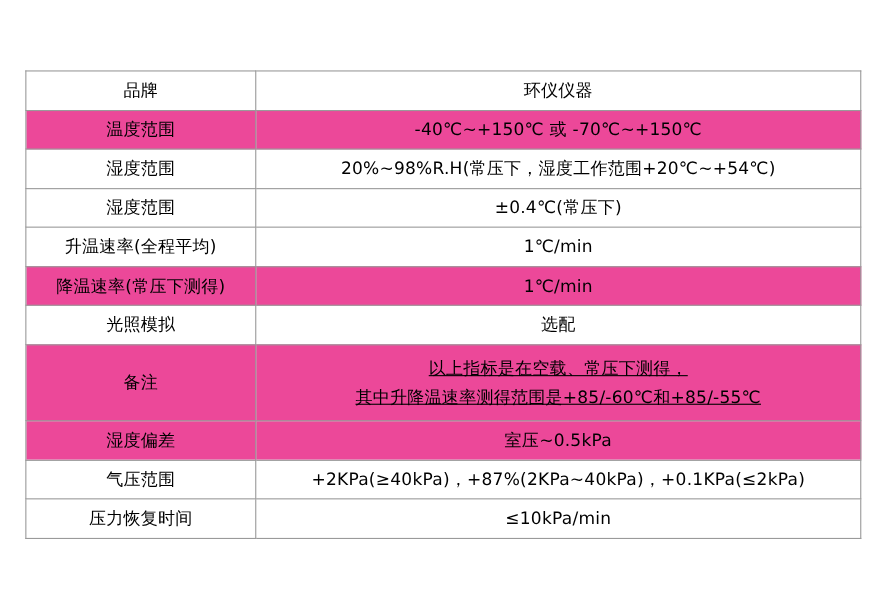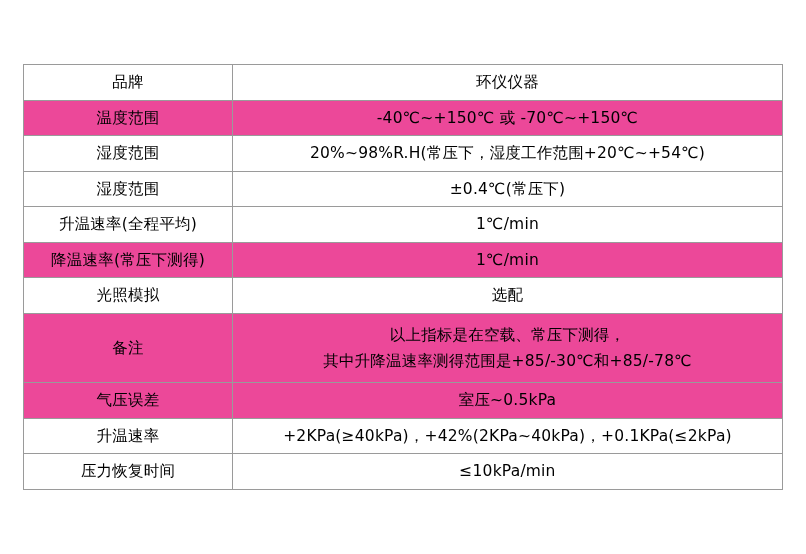--- a/index.html
+++ b/index.html
@@ -48,20 +48,21 @@
   tr.plain td {
     background: #ffffff;
   }
   td.value {
     font-size: 15.5px;
   }
   td.value.multiline {
     white-space: normal;
     line-height: 1.7;
     padding: 8px 6px;
+    text-decoration: underline;
   }
   .line {
     display: block;
   }
 </style>
 </head>
 <body>
 
 <div class="spec-wrap">
   <table class="spec-table">
@@ -91,30 +92,30 @@
           <td class="value">1℃/min</td>
         </tr>
         <tr class="plain">
           <td class="label">光照模拟</td>
           <td class="value">选配</td>
         </tr>
         <tr class="alt">
           <td class="label">备注</td>
           <td class="value multiline">
             <span class="line">以上指标是在空载、常压下测得，</span>
-            <span class="line">其中升降温速率测得范围是+85/-30℃和+85/-78℃</span>
+            <span class="line">其中升降温速率测得范围是+85/-60℃和+85/-55℃</span>
           </td>
         </tr>
         <tr class="alt">
-          <td class="label">气压误差</td>
+          <td class="label">湿度偏差</td>
           <td class="value">室压~0.5kPa</td>
         </tr>
         <tr class="plain">
-          <td class="label">升温速率</td>
-          <td class="value">+2KPa(≥40kPa)，+42%(2KPa~40kPa)，+0.1KPa(≤2kPa)</td>
+          <td class="label">气压范围</td>
+          <td class="value">+2KPa(≥40kPa)，+87%(2KPa~40kPa)，+0.1KPa(≤2kPa)</td>
         </tr>
         <tr class="plain">
           <td class="label">压力恢复时间</td>
           <td class="value">≤10kPa/min</td>
         </tr>
       </tbody>
   </table>
 </div>
 
 </body></html>

